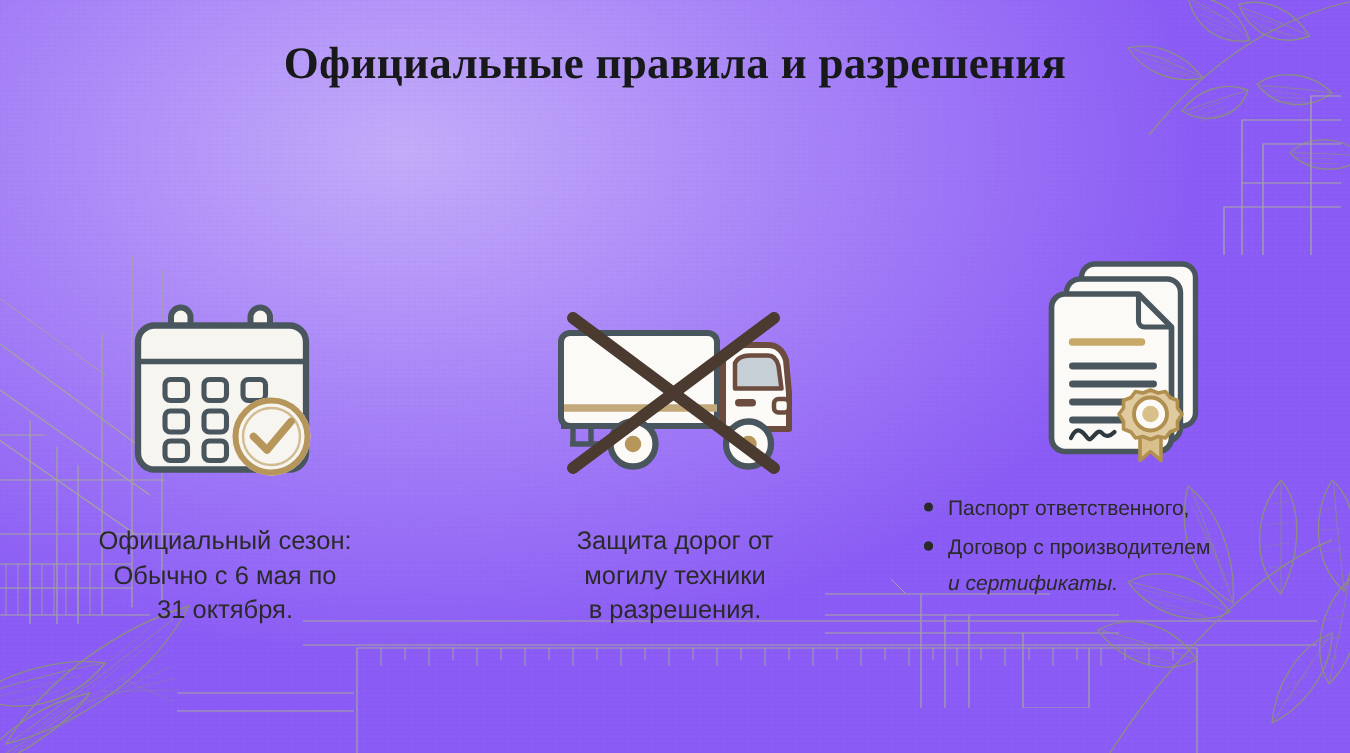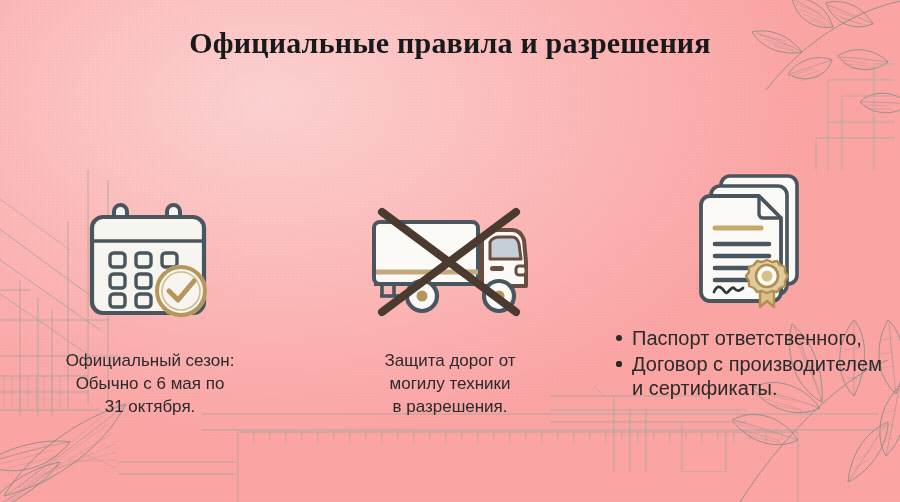--- a/index.html
+++ b/index.html
@@ -11,21 +11,21 @@
     height: 502px;
     overflow: hidden;
     background: #f6f5f0;
     font-family: "Liberation Sans", sans-serif;
   }
 
   #slide {
     position: relative;
     width: 900px;
     height: 502px;
-    background: #fca5a5;
+    background: #8b5cf6;
     overflow: hidden;
   }
 
   
   #paper-grain {
     position: absolute;
     inset: 0;
     pointer-events: none;
     background:
       repeating-linear-gradient(0deg, rgba(0,0,0,0.012) 0px, rgba(0,0,0,0.012) 1px, rgba(255,255,255,0) 1px, rgba(255,255,255,0) 3px),
@@ -101,37 +101,38 @@
     margin-top: 16px;
     padding: 0 0 0 8px;
     list-style: none;
     text-align: left;
     align-self: stretch;
     margin-left: 8px;
   }
   #bullet-list li {
     position: relative;
     padding-left: 16px;
-    font-size: 20px;
+    font-size: 14px;
     line-height: 24px;
     color: #2a2a2a;
     margin-bottom: 2px;
   }
   #bullet-list li .bullet-dot {
     position: absolute;
     left: 0;
     top: 9px;
     width: 6px;
     height: 6px;
     border-radius: 50%;
     background: #2a2a2a;
   }
   #bullet-list li .cont {
     display: block;
     padding-left: 0;
+    font-style: italic;
   }
 </style>
 </head>
 <body>
 
 <div id="slide">
 
   <div id="paper-grain"></div>
 
   <svg class="deco" id="deco-tr" width="220" height="150" viewBox="0 0 220 150" fill="none">

